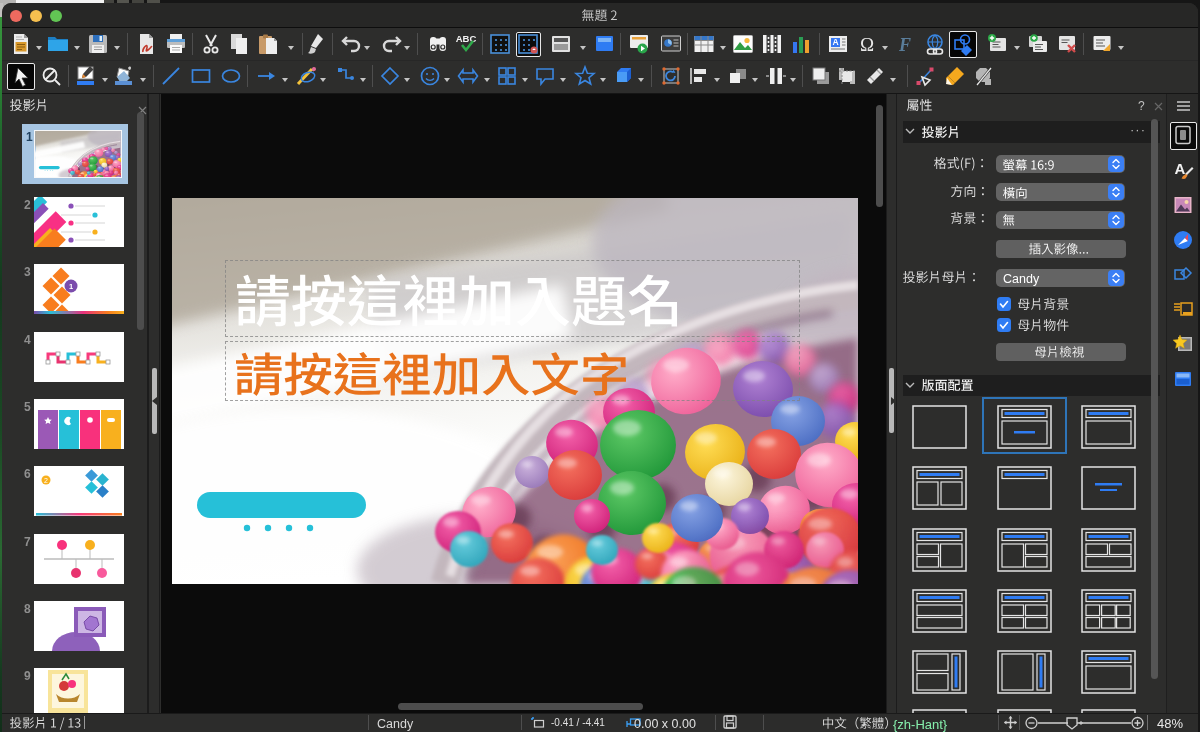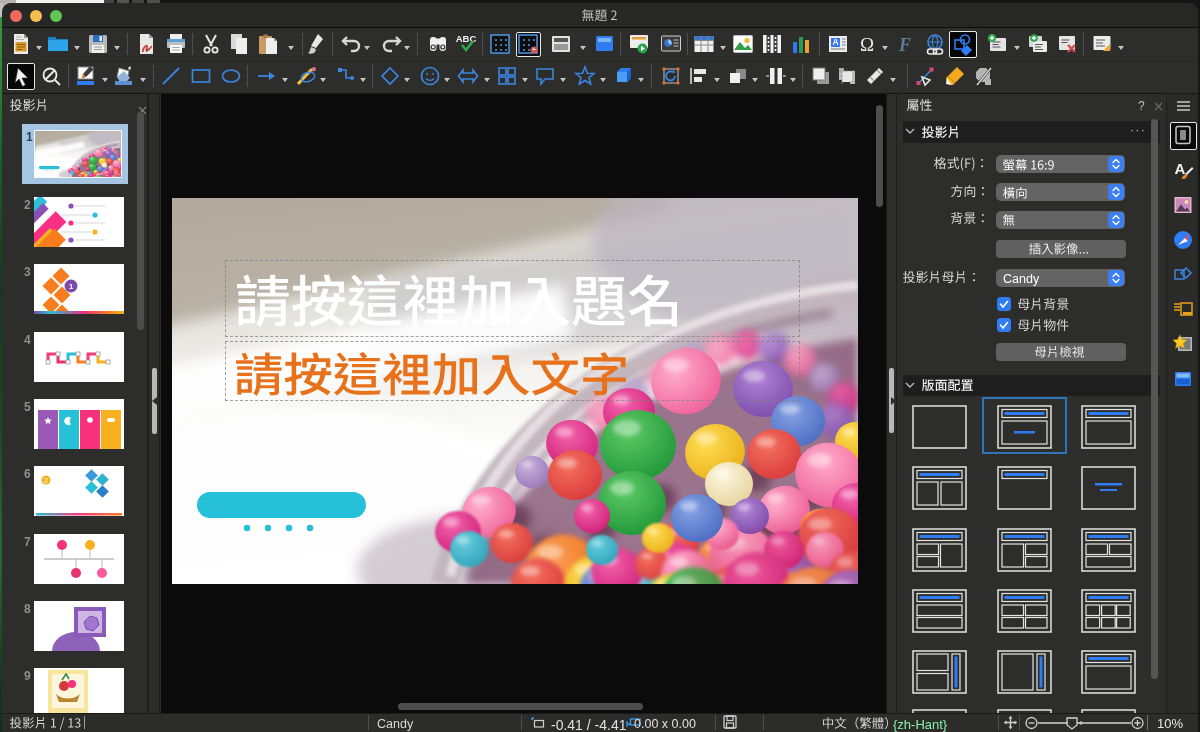--- a/index.html
+++ b/index.html
@@ -1074,21 +1074,21 @@
     </g>
   </svg>
 <div class="abs" style="left:84px;top:716px;width:1px;height:13px;background:#999"></div>
 <div class="abs" style="left:368px;top:715px;width:1px;height:15px;background:#4e4e4e"></div>
 <div class="lt" style="left:377px;top:717px;font-size:12.5px;color:#d8d8d8">Candy</div>
 <div class="abs" style="left:521px;top:715px;width:1px;height:15px;background:#4e4e4e"></div>
 <svg class="abs" style="left:531px;top:717px" width="14" height="11">
     <path d="M1 1v2M1 1h2" stroke="#3b9ff5" stroke-width="1.6"></path>
     <rect x="3.5" y="3.5" width="9" height="6.5" fill="none" stroke="#cfcfcf" stroke-width="1.2"></rect>
   </svg>
-<div class="lt" style="left:551px;top:717px;font-size:14px;color:#e0e0e0">-0.41 / -4.41</div>
+<div class="lt" style="left:551px;top:717px;font-size:10px;color:#e0e0e0">-0.41 / -4.41</div>
 <svg class="abs" style="left:626px;top:717px" width="15" height="11">
     <path d="M1 10V4M1 7h3" stroke="#3b9ff5" stroke-width="1.3"></path>
     <rect x="4.5" y="2" width="9.5" height="6" fill="none" stroke="#3b9ff5" stroke-width="1.3"></rect>
   </svg>
 <div class="lt" style="left:634px;top:717px;font-size:12.5px;color:#e0e0e0">0.00 x 0.00</div>
 <div class="abs" style="left:715px;top:715px;width:1px;height:15px;background:#4e4e4e"></div>
 <svg class="abs" style="left:723px;top:715px" width="15" height="14">
     <rect x="1" y="1" width="12" height="12" rx="1" fill="none" stroke="#cfcfcf" stroke-width="1.3"></rect>
     <rect x="4" y="1" width="6" height="4.5" fill="none" stroke="#cfcfcf" stroke-width="1.2"></rect>
     <rect x="3.5" y="8" width="7" height="5" fill="none" stroke="#cfcfcf" stroke-width="1.2"></rect>
@@ -1109,12 +1109,12 @@
 <svg class="abs" style="left:1025px;top:716px" width="120" height="14">
 <circle cx="6.5" cy="7" r="5.5" fill="none" stroke="#cfcfcf" stroke-width="1.3"></circle>
     <path d="M3.5 7h6" stroke="#cfcfcf" stroke-width="1.3"></path>
 <path d="M13 7h30M52 7h54" stroke="#cfcfcf" stroke-width="1.5"></path>
 <path d="M42 2h10v7l-5 4-5-4z" fill="none" stroke="#cfcfcf" stroke-width="1.3"></path>
 <path d="M56 5v4M54 7h4" stroke="#cfcfcf" stroke-width="1"></path>
 <circle cx="112.5" cy="7" r="5.5" fill="none" stroke="#cfcfcf" stroke-width="1.3"></circle>
     <path d="M109.5 7h6M112.5 4v6" stroke="#cfcfcf" stroke-width="1.3"></path>
 </svg>
 <div class="abs" style="left:1147px;top:715px;width:1px;height:15px;background:#707070"></div>
-<div class="lt" style="left:1157px;top:716px;font-size:13px;color:#e8e8e8">10%</div>
+<div class="lt" style="left:1157px;top:716px;font-size:13px;color:#e8e8e8">48%</div>
 </body></html>

